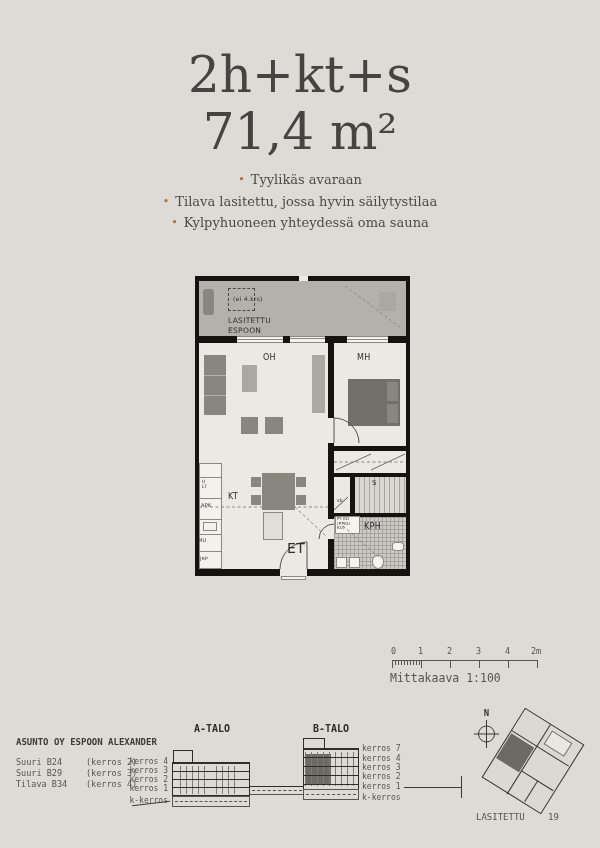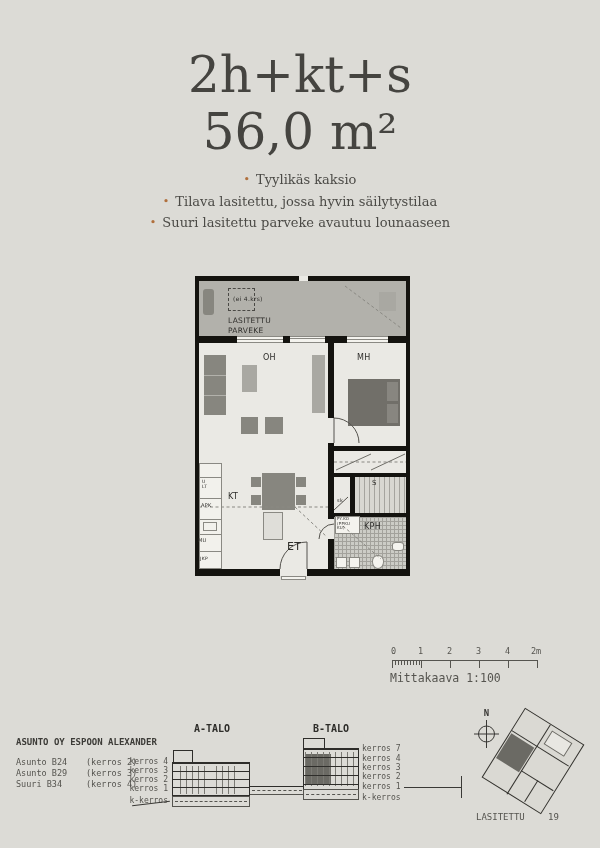--- a/index.html
+++ b/index.html
@@ -46,26 +46,26 @@
   .kker .mid{position:absolute;left:2px;right:2px;top:45%;border-top:1px dashed #55544f;}
   .darkblk{position:absolute;background:#6b6a64;}
   .siteline{position:absolute;background:#3a3936;}
 </style>
 </head>
 <body>
 
 <div class="page">
 
   <div class="abs title serif" style="top:50px;text-align:center;">2h+kt+s</div>
-  <div class="abs title serif" style="top:107px;">56,0 m²</div>
+  <div class="abs title serif" style="top:107px;">71,4 m²</div>
 
   <ul class="abs features">
-    <li><span class="dot">•</span><span>Tyylikäs kaksio</span></li>
+    <li><span class="dot">•</span><span>Tyylikäs avaraan</span></li>
     <li><span class="dot">•</span><span>Tilava lasitettu, jossa hyvin säilytystilaa</span></li>
-    <li><span class="dot">•</span><span>Suuri lasitettu parveke avautuu lounaaseen</span></li>
+    <li><span class="dot">•</span><span>Kylpyhuoneen yhteydessä oma sauna</span></li>
   </ul>
 
   <div class="abs" id="plan">
 
     <div class="balcony"></div>
     <div class="floor"></div>
 
     <div class="w" style="left:0;top:0;width:215px;height:5px"></div>
     <div style="position:absolute;left:104px;top:0;width:9px;height:5px;background:#eae9e4"></div>
     <div class="w" style="left:0;top:0;width:4px;height:300px"></div>
@@ -144,25 +144,25 @@
       <line class="dash" x1="100" y1="231" x2="132" y2="261"></line>
       <line class="dash" x1="150" y1="10" x2="206" y2="52"></line>
       <line class="dash" x1="139" y1="186" x2="211" y2="186"></line>
       <line class="dash" x1="148" y1="250" x2="186" y2="283"></line>
       <line class="slash" x1="141" y1="194" x2="176" y2="178"></line>
       <line class="slash" x1="176" y1="194" x2="210" y2="178"></line>
     </svg>
 
     <div class="lbl" style="left:38px;top:19px;font-size:6px">(ei 4.krs)</div>
     <div class="lbl" style="left:33px;top:40px;font-size:7.5px">LASITETTU</div>
-    <div class="lbl" style="left:33px;top:50px;font-size:7.5px">PARVEKE</div>
+    <div class="lbl" style="left:33px;top:50px;font-size:7.5px">ESPOON</div>
     <div class="lbl" style="left:68px;top:77px;font-size:8px">OH</div>
     <div class="lbl" style="left:162px;top:77px;font-size:8px">MH</div>
     <div class="lbl" style="left:33px;top:216px;font-size:8px">KT</div>
-    <div class="lbl" style="left:92px;top:264px;font-size:11px">ET</div>
+    <div class="lbl" style="left:92px;top:264px;font-size:14px">ET</div>
     <div class="lbl" style="left:169px;top:246px;font-size:8px">KPH</div>
     <div class="lbl" style="left:177px;top:203px;font-size:7px">S</div>
     <div class="lbl" style="left:142px;top:221px;font-size:5px">sk</div>
     <div class="lbl" style="left:7px;top:203px;font-size:4.5px;line-height:5px"><span>U</span><br><span>LT</span></div>
     <div class="lbl" style="left:6px;top:226px;font-size:5px">APK</div>
     <div class="lbl" style="left:3px;top:261px;font-size:5px">MU</div>
     <div class="lbl" style="left:5px;top:280px;font-size:4.5px">JKP</div>
     <div class="lbl" style="left:142px;top:241px;font-size:4px;line-height:4.5px"><span>PY.KO</span><br><span>(PPKU</span><br><span>KU)</span></div>
   </div>
 
@@ -179,23 +179,23 @@
     <div class="scale-line" style="left:59px;top:14px;width:1px;height:8px"></div>
     <div class="scale-line" style="left:88px;top:14px;width:1px;height:8px"></div>
     <div class="scale-line" style="left:117px;top:14px;width:1px;height:8px"></div>
     <div class="scale-line" style="left:146px;top:14px;width:1px;height:8px"></div>
     <div style="position:absolute;left:1px;top:15px;width:29px;height:4px;background:repeating-linear-gradient(90deg,#55544f 0 1px,transparent 1px 3px)"></div>
   </div>
   <div class="abs mono" style="left:390px;top:671px;font-size:11.5px;color:#55544f">Mittakaava 1:100</div>
 
   <div class="abs" style="left:16px;top:737px">
     <div class="mono" style="font-size:9px;font-weight:bold;color:#3c3b37;margin-bottom:10px">ASUNTO OY ESPOON ALEXANDER</div>
-    <div class="mono-sm" style="line-height:11px"><span style="display:inline-block;width:70px">Asunto B24</span><span>(kerros 2)</span></div>
-    <div class="mono-sm" style="line-height:11px"><span style="display:inline-block;width:70px">Asunto B29</span><span>(kerros 3)</span></div>
-    <div class="mono-sm" style="line-height:11px"><span style="display:inline-block;width:70px">Suuri B34</span><span>(kerros 4)</span></div>
+    <div class="mono-sm" style="line-height:11px"><span style="display:inline-block;width:70px">Suuri B24</span><span>(kerros 2)</span></div>
+    <div class="mono-sm" style="line-height:11px"><span style="display:inline-block;width:70px">Suuri B29</span><span>(kerros 3)</span></div>
+    <div class="mono-sm" style="line-height:11px"><span style="display:inline-block;width:70px">Tilava B34</span><span>(kerros 4)</span></div>
   </div>
 
   <div class="abs bldg-label" style="left:172px;top:723px;width:80px">A-TALO</div>
   <div class="abs bldg-label" style="left:303px;top:723px;width:56px">B-TALO</div>
 
   <div class="flr" style="left:100px;top:757px;width:68px;text-align:right">kerros 4</div>
   <div class="flr" style="left:100px;top:766px;width:68px;text-align:right">kerros 3</div>
   <div class="flr" style="left:100px;top:775px;width:68px;text-align:right">kerros 2</div>
   <div class="flr" style="left:100px;top:784px;width:68px;text-align:right">kerros 1</div>
   <div class="flr" style="left:100px;top:796px;width:68px;text-align:right">k-kerros</div>

